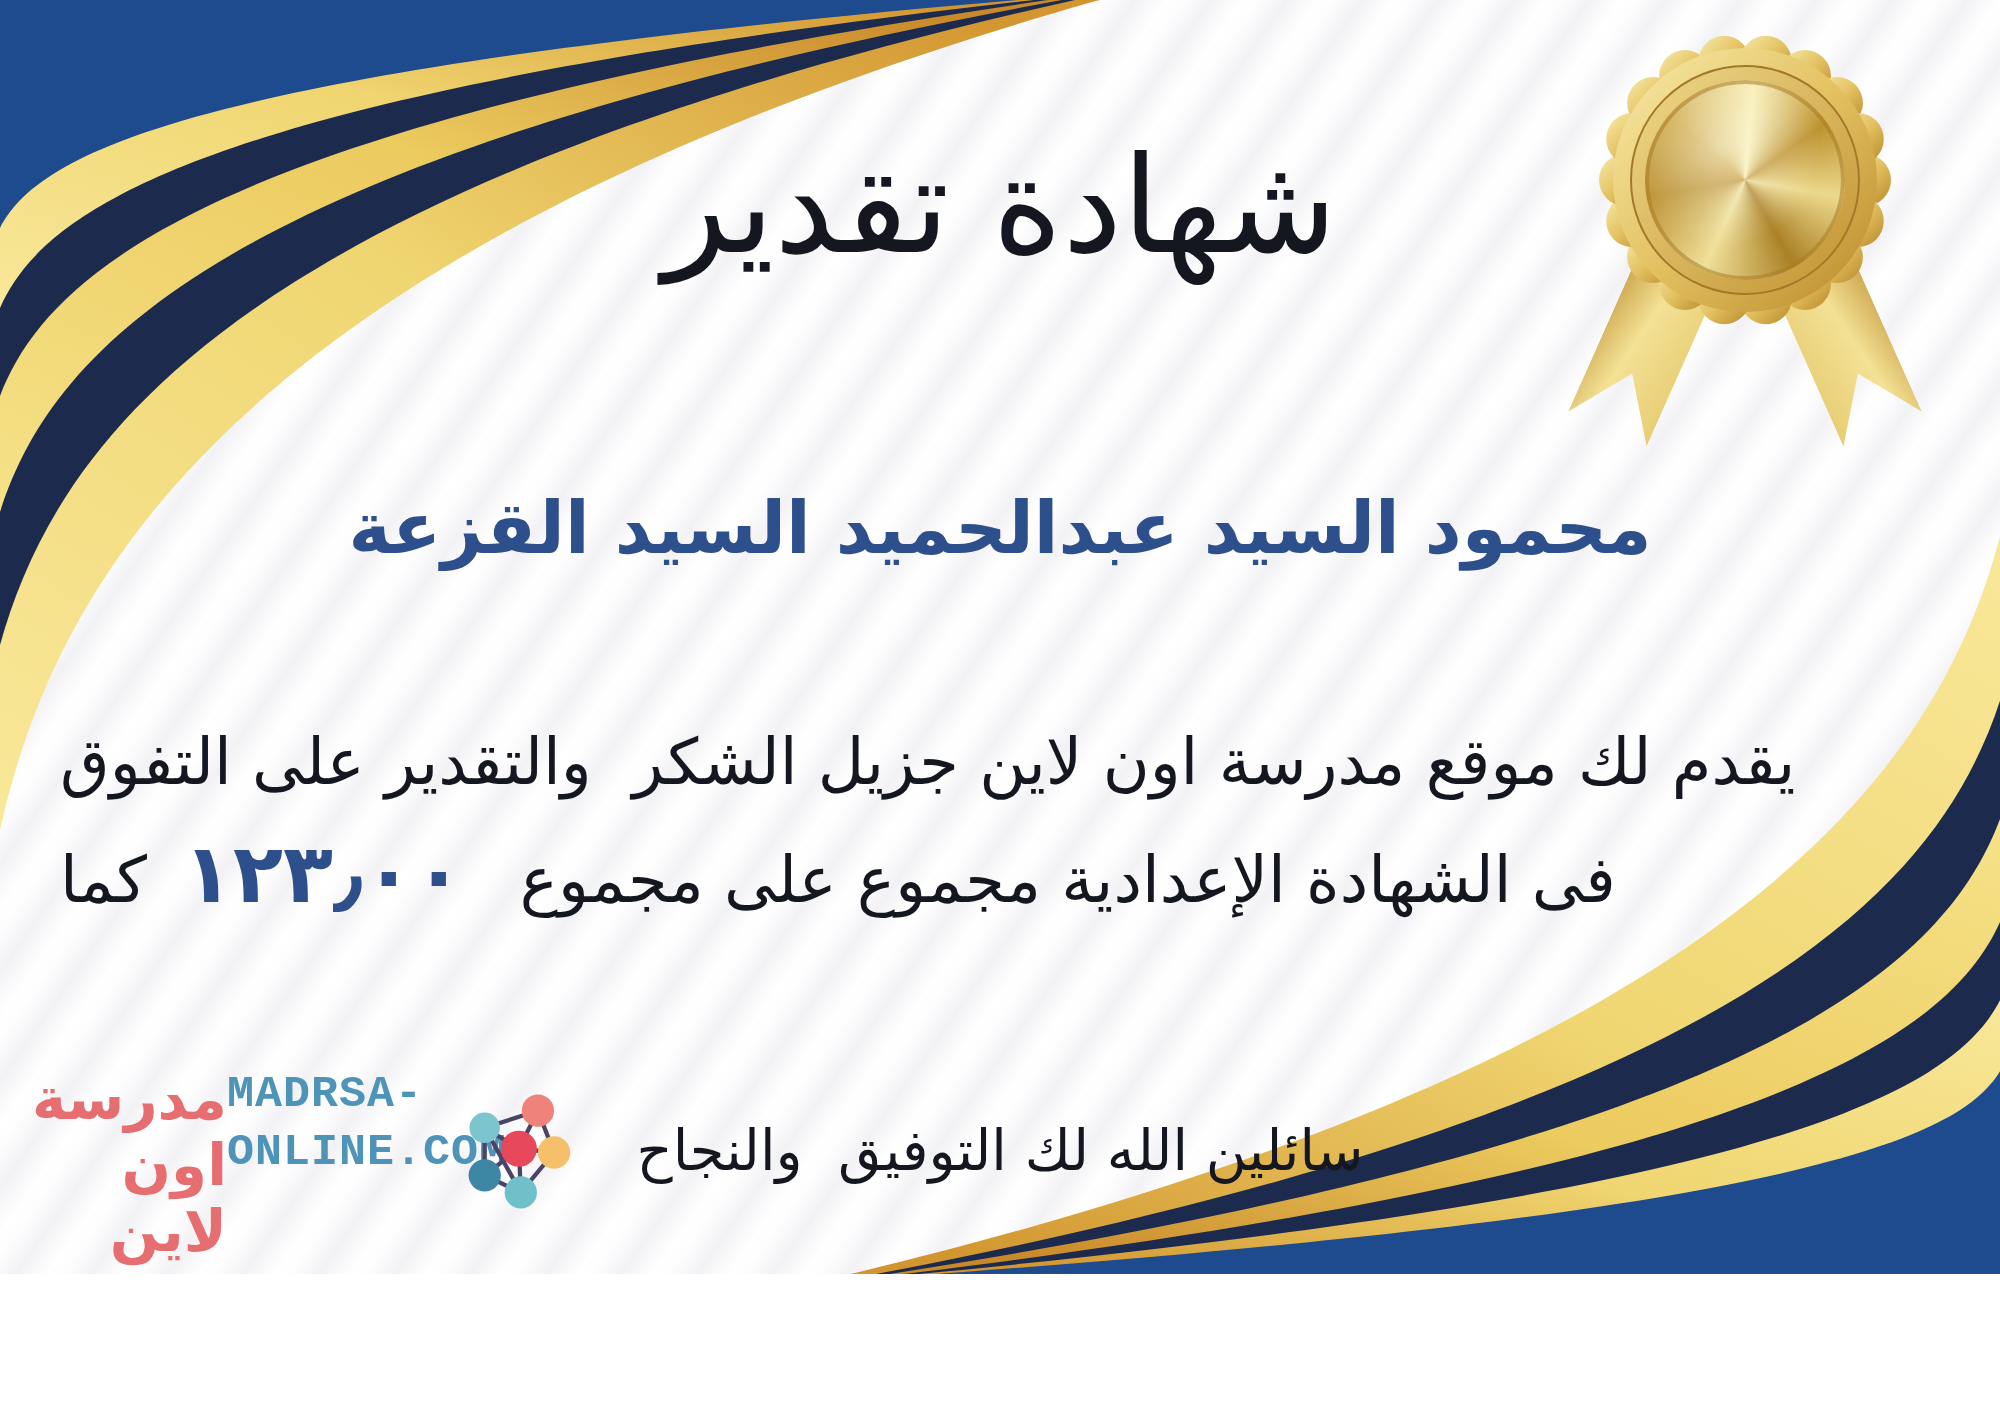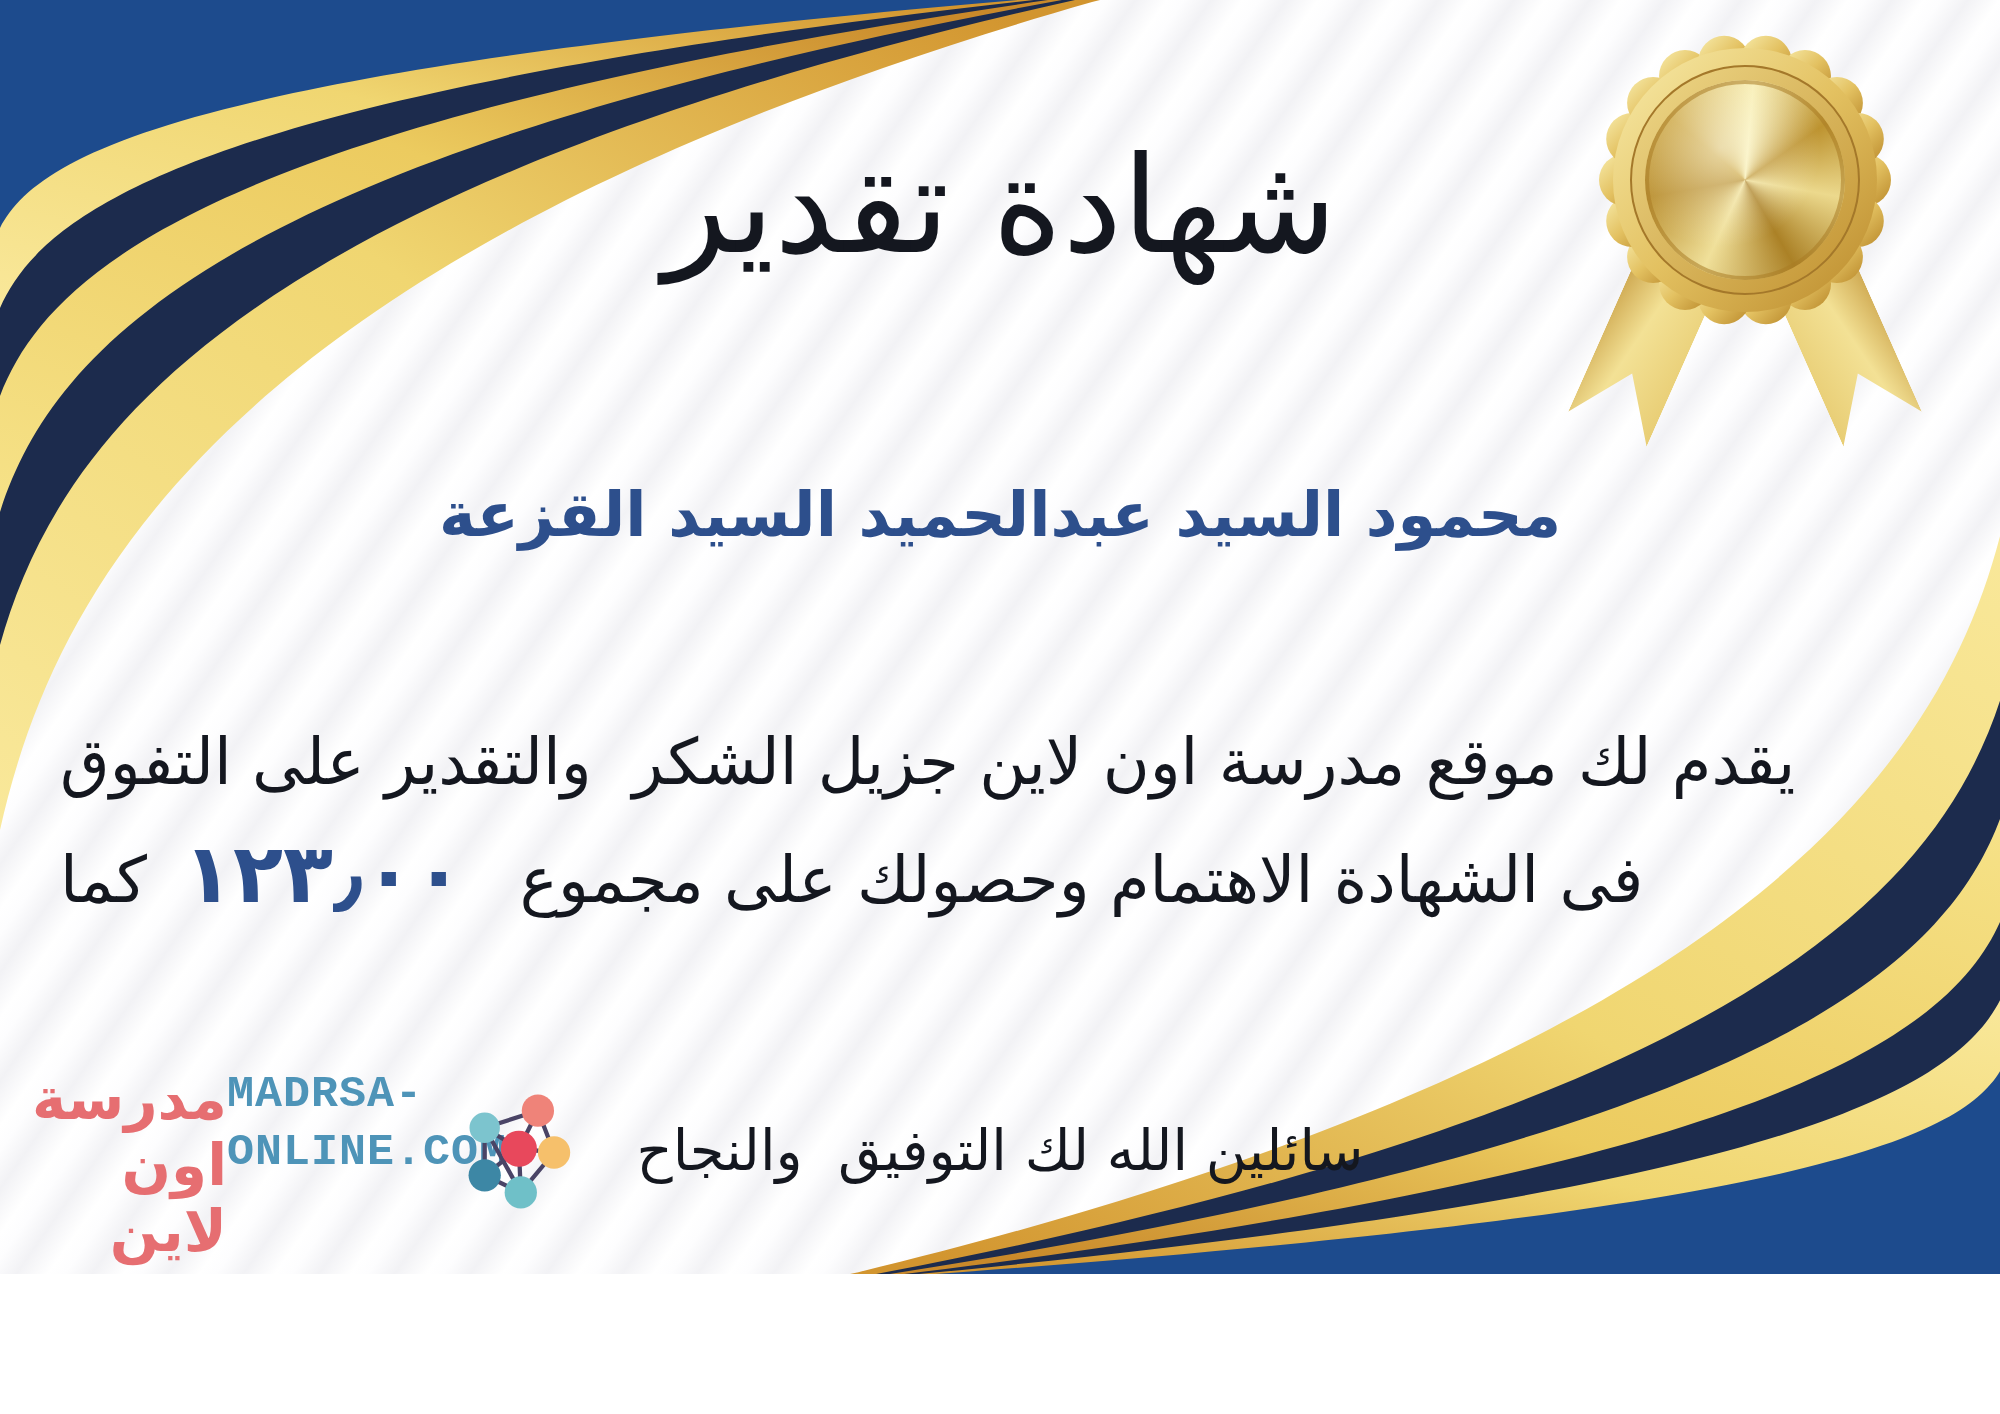--- a/index.html
+++ b/index.html
@@ -49,23 +49,23 @@
     position: absolute; left: 0; right: 0; top: 128px;
     text-align: center;
     font-size: 134px; font-weight: normal;
     color: var(--text-dark, #101017);
     letter-spacing: -2px;
     margin: 0;
   }
   .recipient {
     position: absolute; left: 0; right: 0; top: 478px;
     text-align: center;
-    font-size: 62px; font-weight: bold;
+    font-size: 72px; font-weight: bold;
     color: var(--name-blue, #2d4f8c);
-    margin: 0;
+    margin: 8px;
   }
   .body-text {
     position: absolute; left: 60px; right: 60px; top: 706px;
     direction: rtl; text-align: left;
     color: var(--text-dark, #1d212c);
     font-size: 64px; line-height: 112px;
   }
   .body-line { margin: 0; white-space: pre-wrap; }
   .score {
     color: var(--name-blue, #2d4f8c);
@@ -172,21 +172,21 @@
     </svg>
     <div class="medal-disc"></div>
   </div>
 
   <h1 class="title">شهادة تقدير</h1>
 
   <h2 class="recipient">محمود السيد عبدالحميد السيد القزعة</h2>
 
   <div class="body-text">
     <p class="body-line">يقدم لك موقع مدرسة اون لاين جزيل الشكر  والتقدير على التفوق</p>
-    <p class="body-line"><span>فى الشهادة الاهتمام وحصولك على مجموع</span><span class="score">١٢٣٫٠٠</span><span>كما</span></p>
+    <p class="body-line"><span>فى الشهادة الإعدادية مجموع على مجموع</span><span class="score">١٢٣٫٠٠</span><span>كما</span></p>
   </div>
 
   <p class="closing">سائلين الله لك التوفيق  والنجاح</p>
 
   <div class="logo">
     <div class="logo-text">
       <p class="logo-ar">مدرسة اون لاين</p>
       <p class="logo-en">MADRSA-ONLINE.COM</p>
     </div>
     <svg class="logo-icon-svg" viewBox="0 0 160 160" aria-hidden="true">

